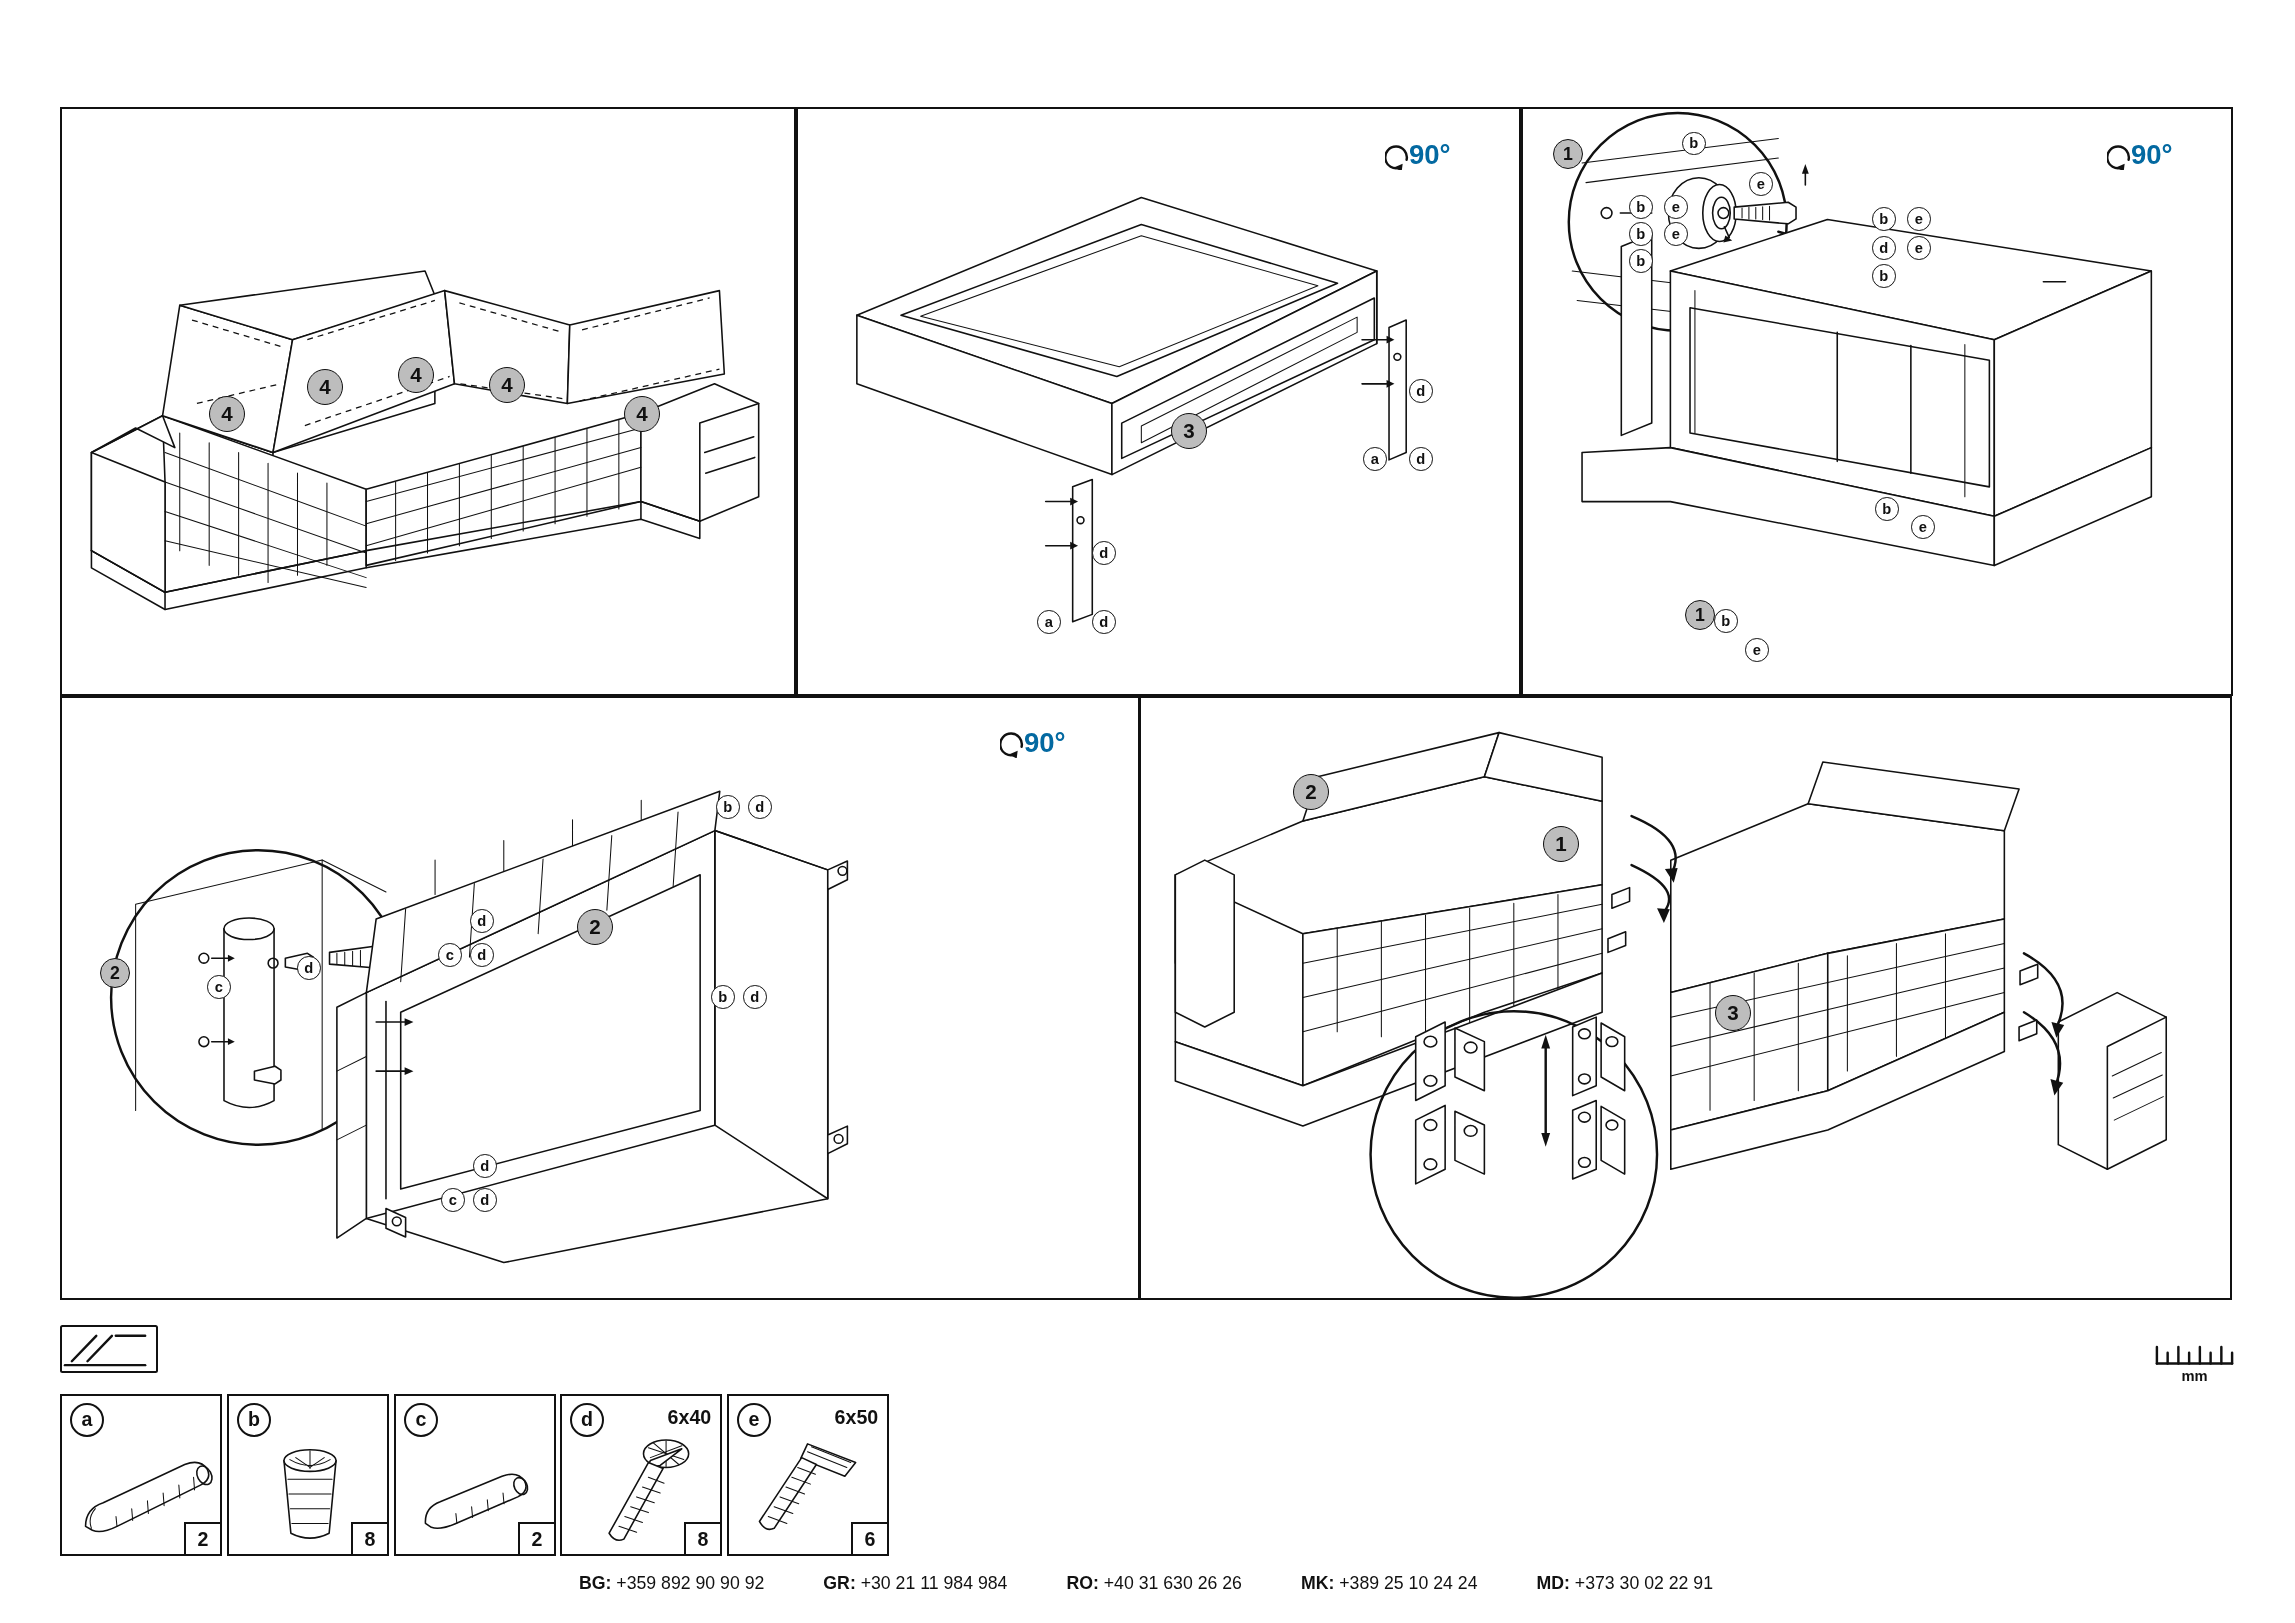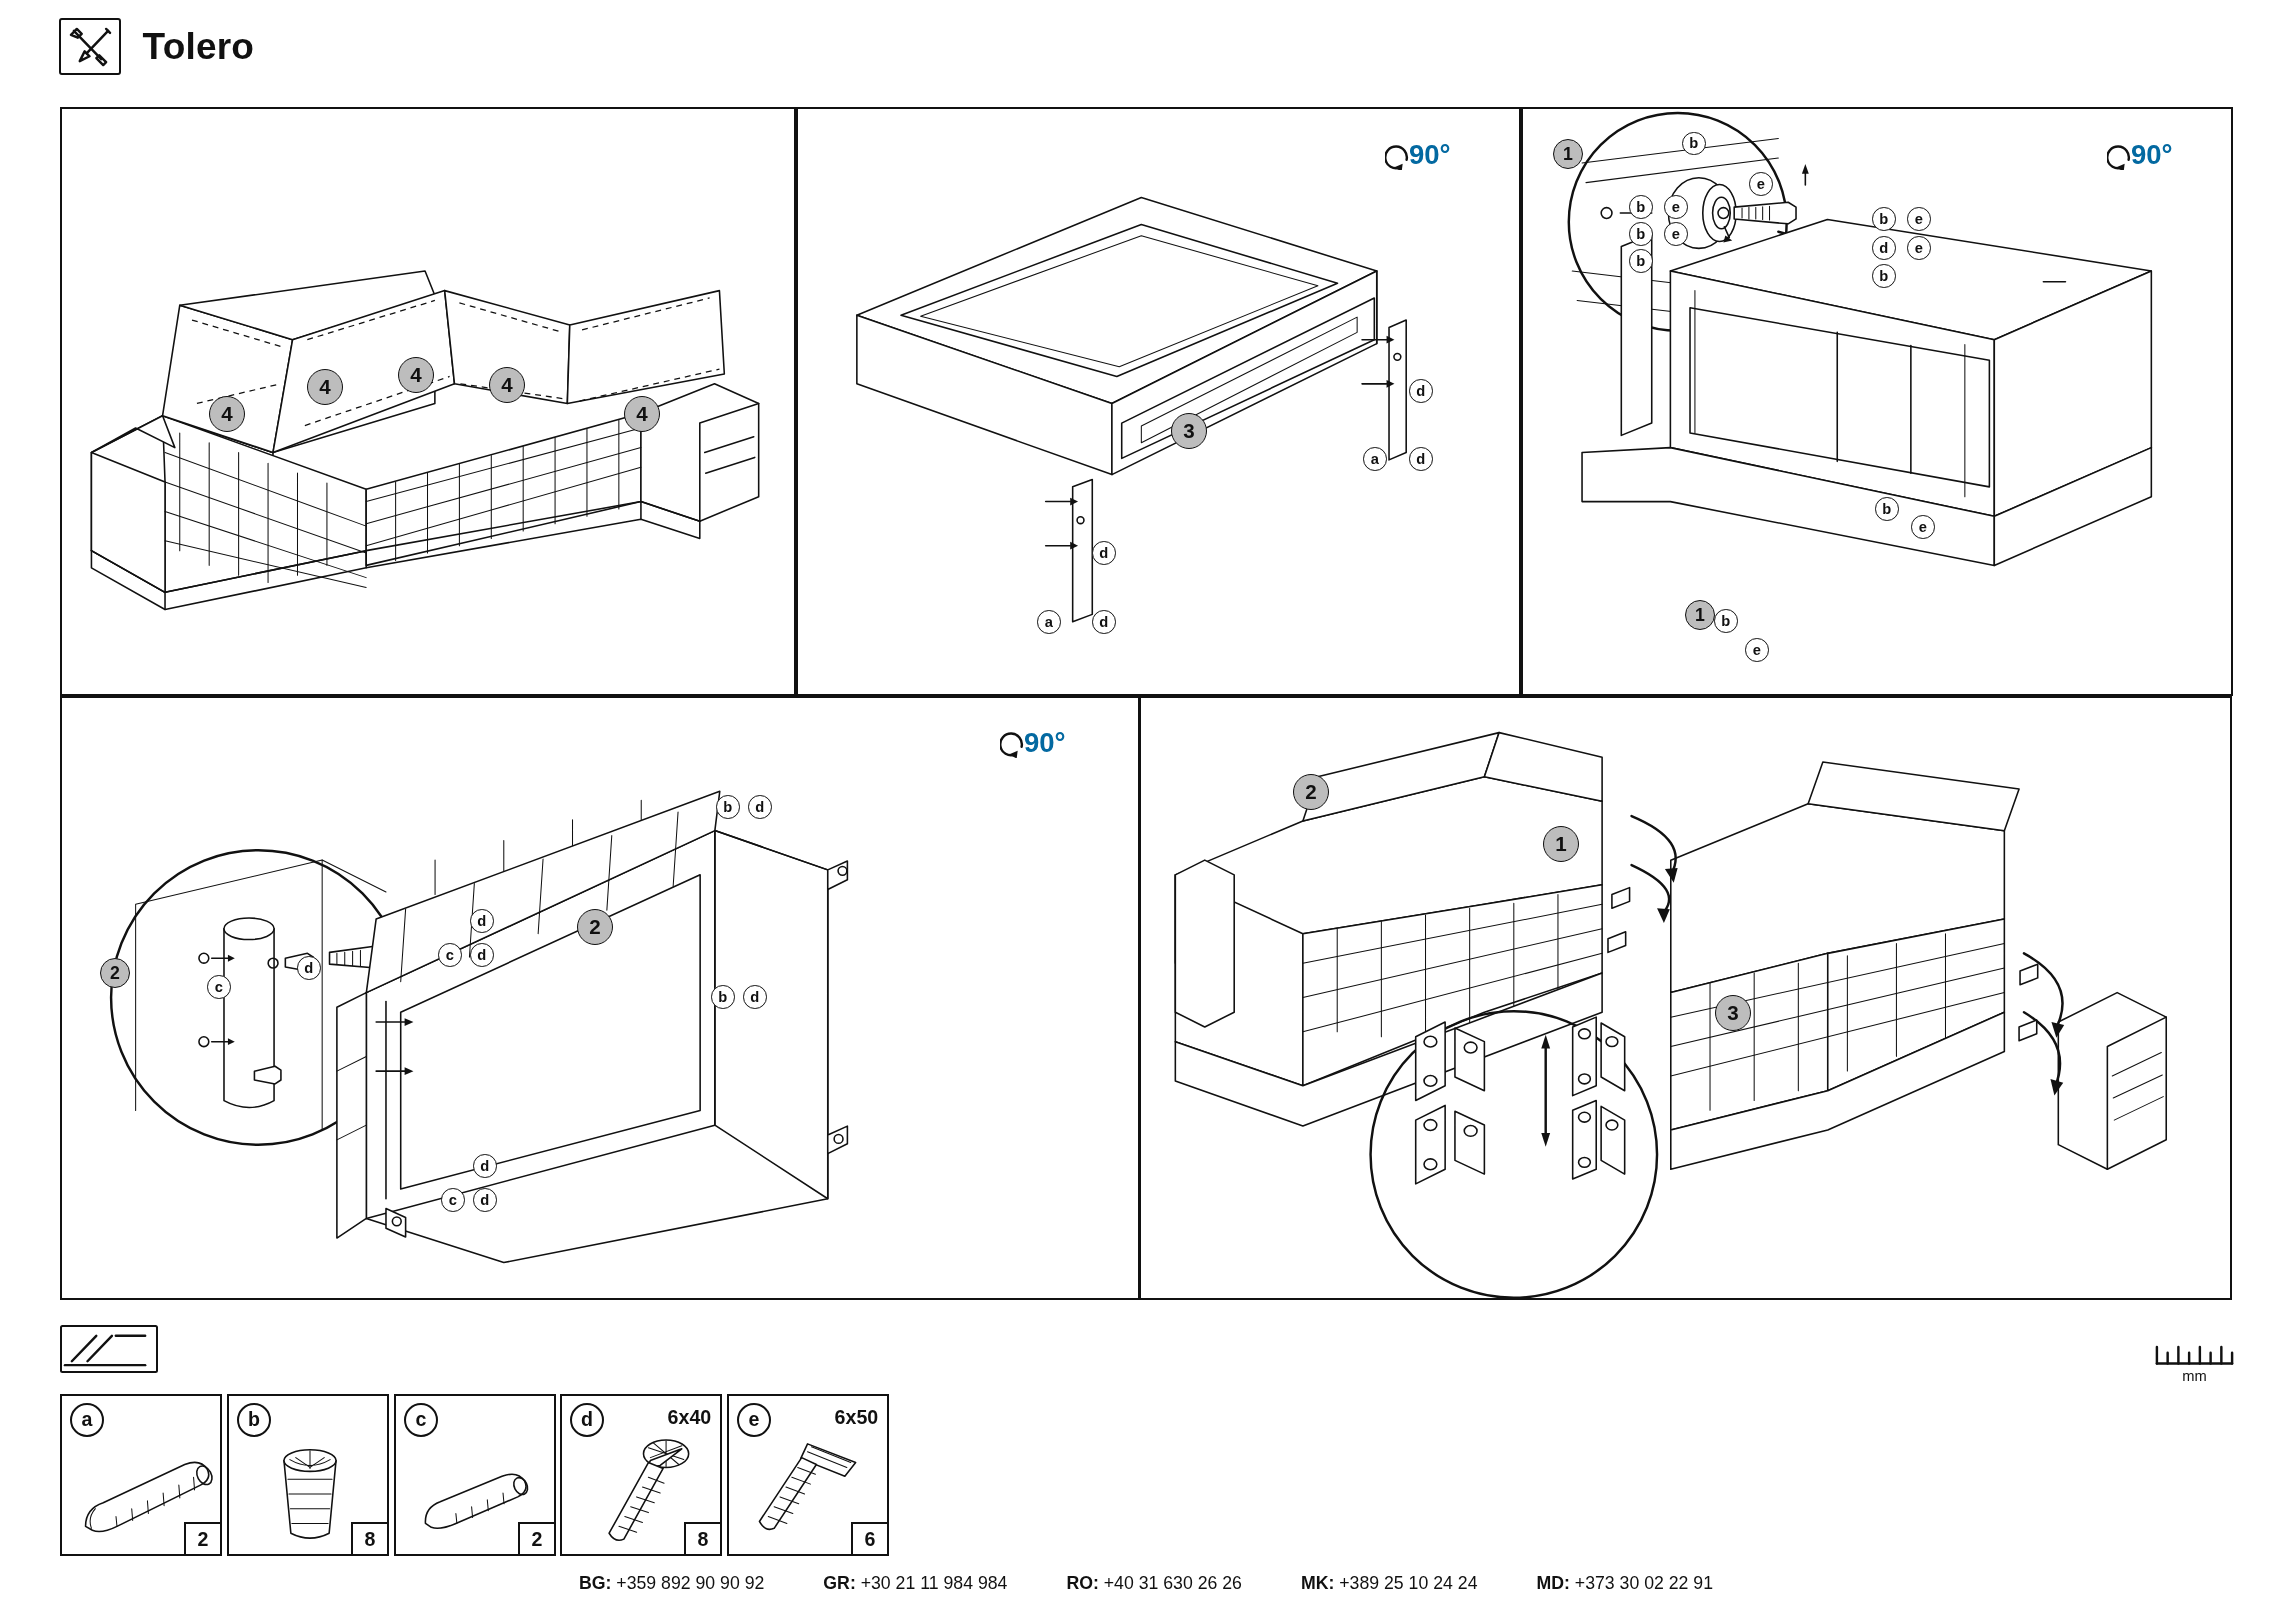--- a/index.html
+++ b/index.html
@@ -188,40 +188,27 @@
   #phones .ph b { font-weight: bold; }
 
   
   #ruler {
     position: absolute;
     right: 59px;
     top: 1342px;
     width: 83px;
     text-align: center;
   }
-  #ruler .mm { font-size: 14.7px; font-weight: normal; }
+  #ruler .mm { font-size: 14.7px; font-weight: bold; }
 </style>
 </head>
 <body>
 
 <div id="sheet">
 
-  <div id="header">
-    <div class="tools-box">
-      <svg width="47" height="42" viewBox="0 0 96 86">
-        <path class="ln2" d="M14 10 L70 68"></path>
-        <path class="ln2" d="M8 18 L20 6 L30 16 L22 24 Z"></path>
-        <path class="ln2" d="M66 60 L80 74 L74 80 L60 66 Z"></path>
-        <path class="ln2" d="M84 10 L40 56"></path>
-        <path class="ln2" d="M80 6 L88 14"></path>
-        <path class="ln2" d="M36 52 L26 72 L46 62 Z"></path>
-      </svg>
-    </div>
-    <div class="title">Tolero</div>
-  </div>
 
   <div class="panel" style="left:60px; top:107px; width:736px; height:589px;">
     <div class="panel-inner">
       <svg width="732" height="585" viewBox="0 0 1492 1192">
 
         <path class="fillW" d="M60 700 L205 625 L430 700 L430 900 L210 985 L60 900 Z"></path>
         <path class="fillW" d="M205 625 L430 700 L760 600 L760 540"></path>
 
         <path class="fillW" d="M205 625 L620 775 L620 900 L210 985 L210 760 Z"></path>
 

